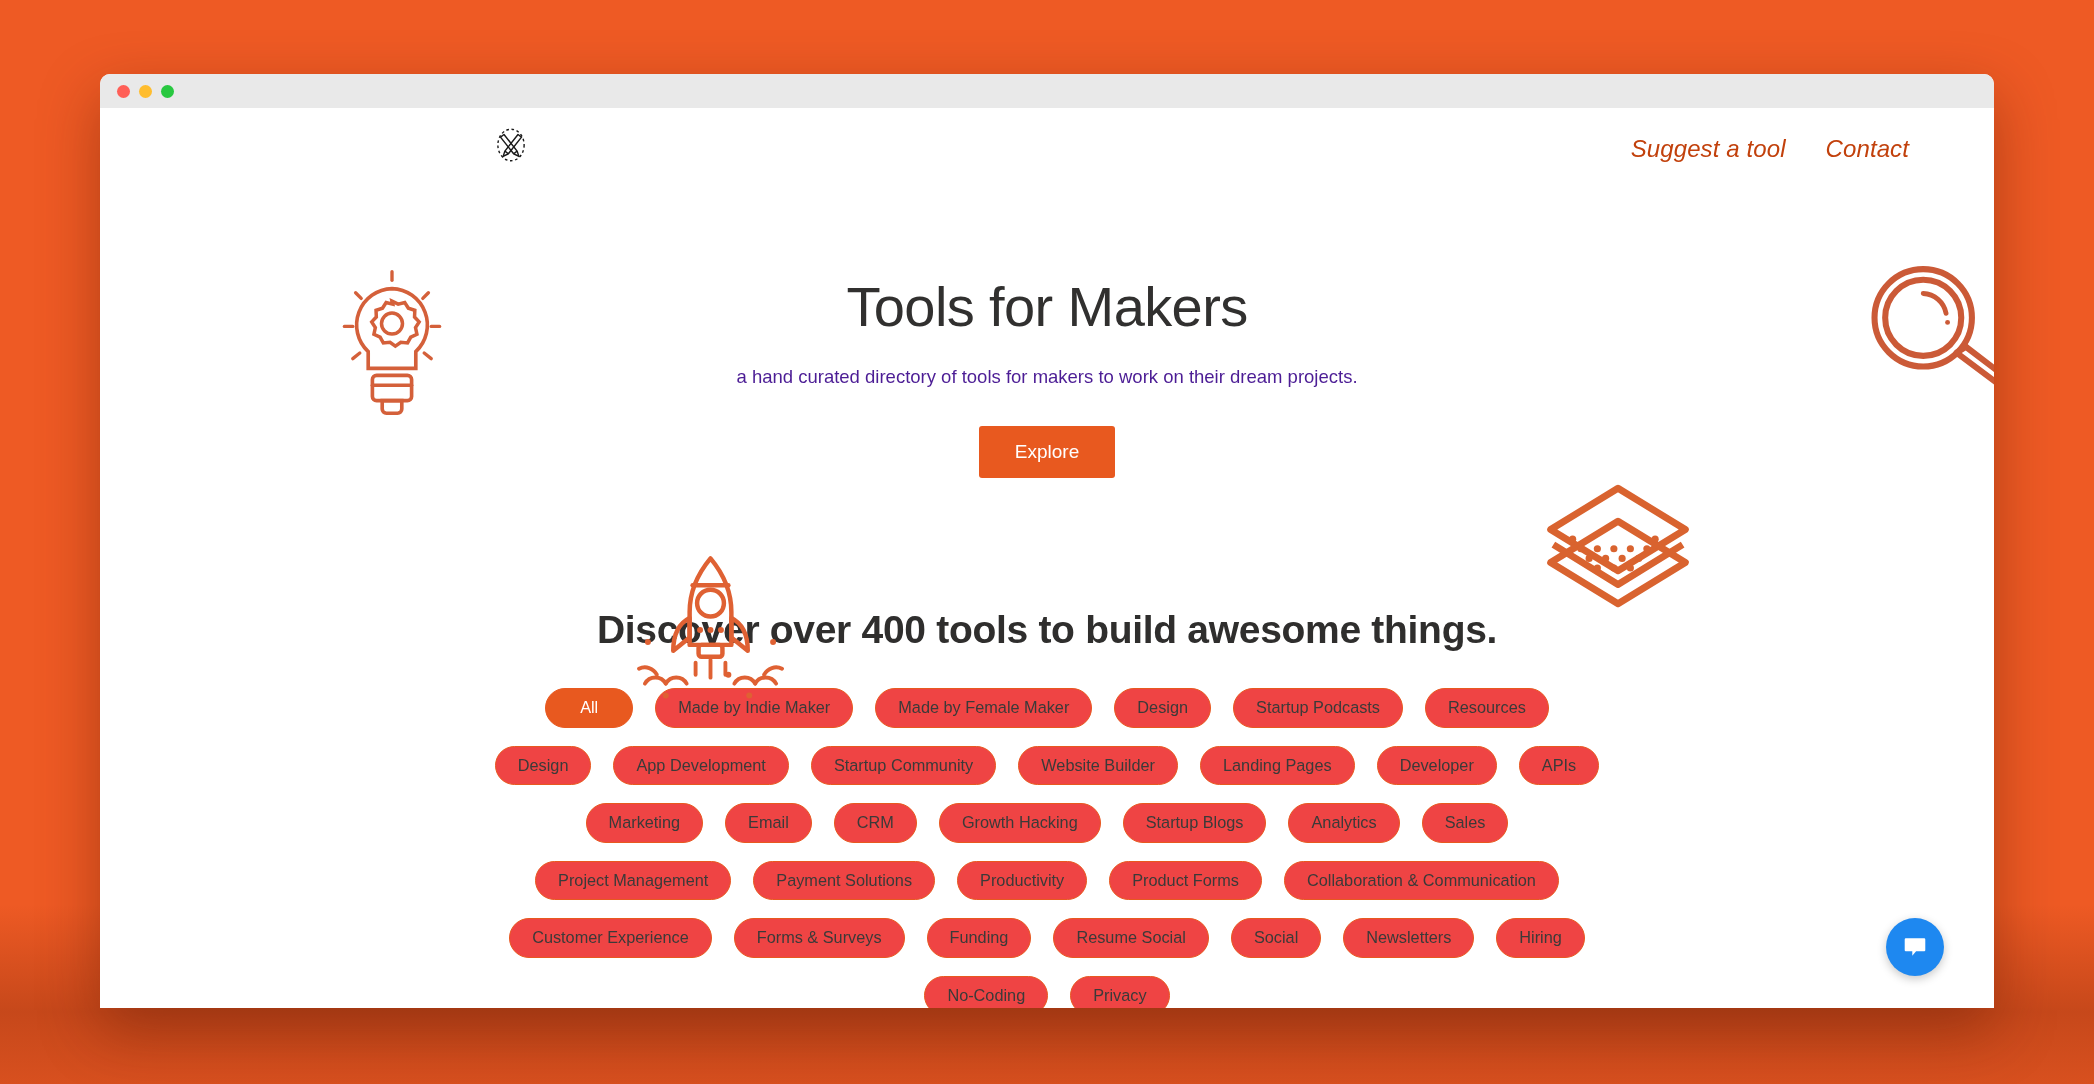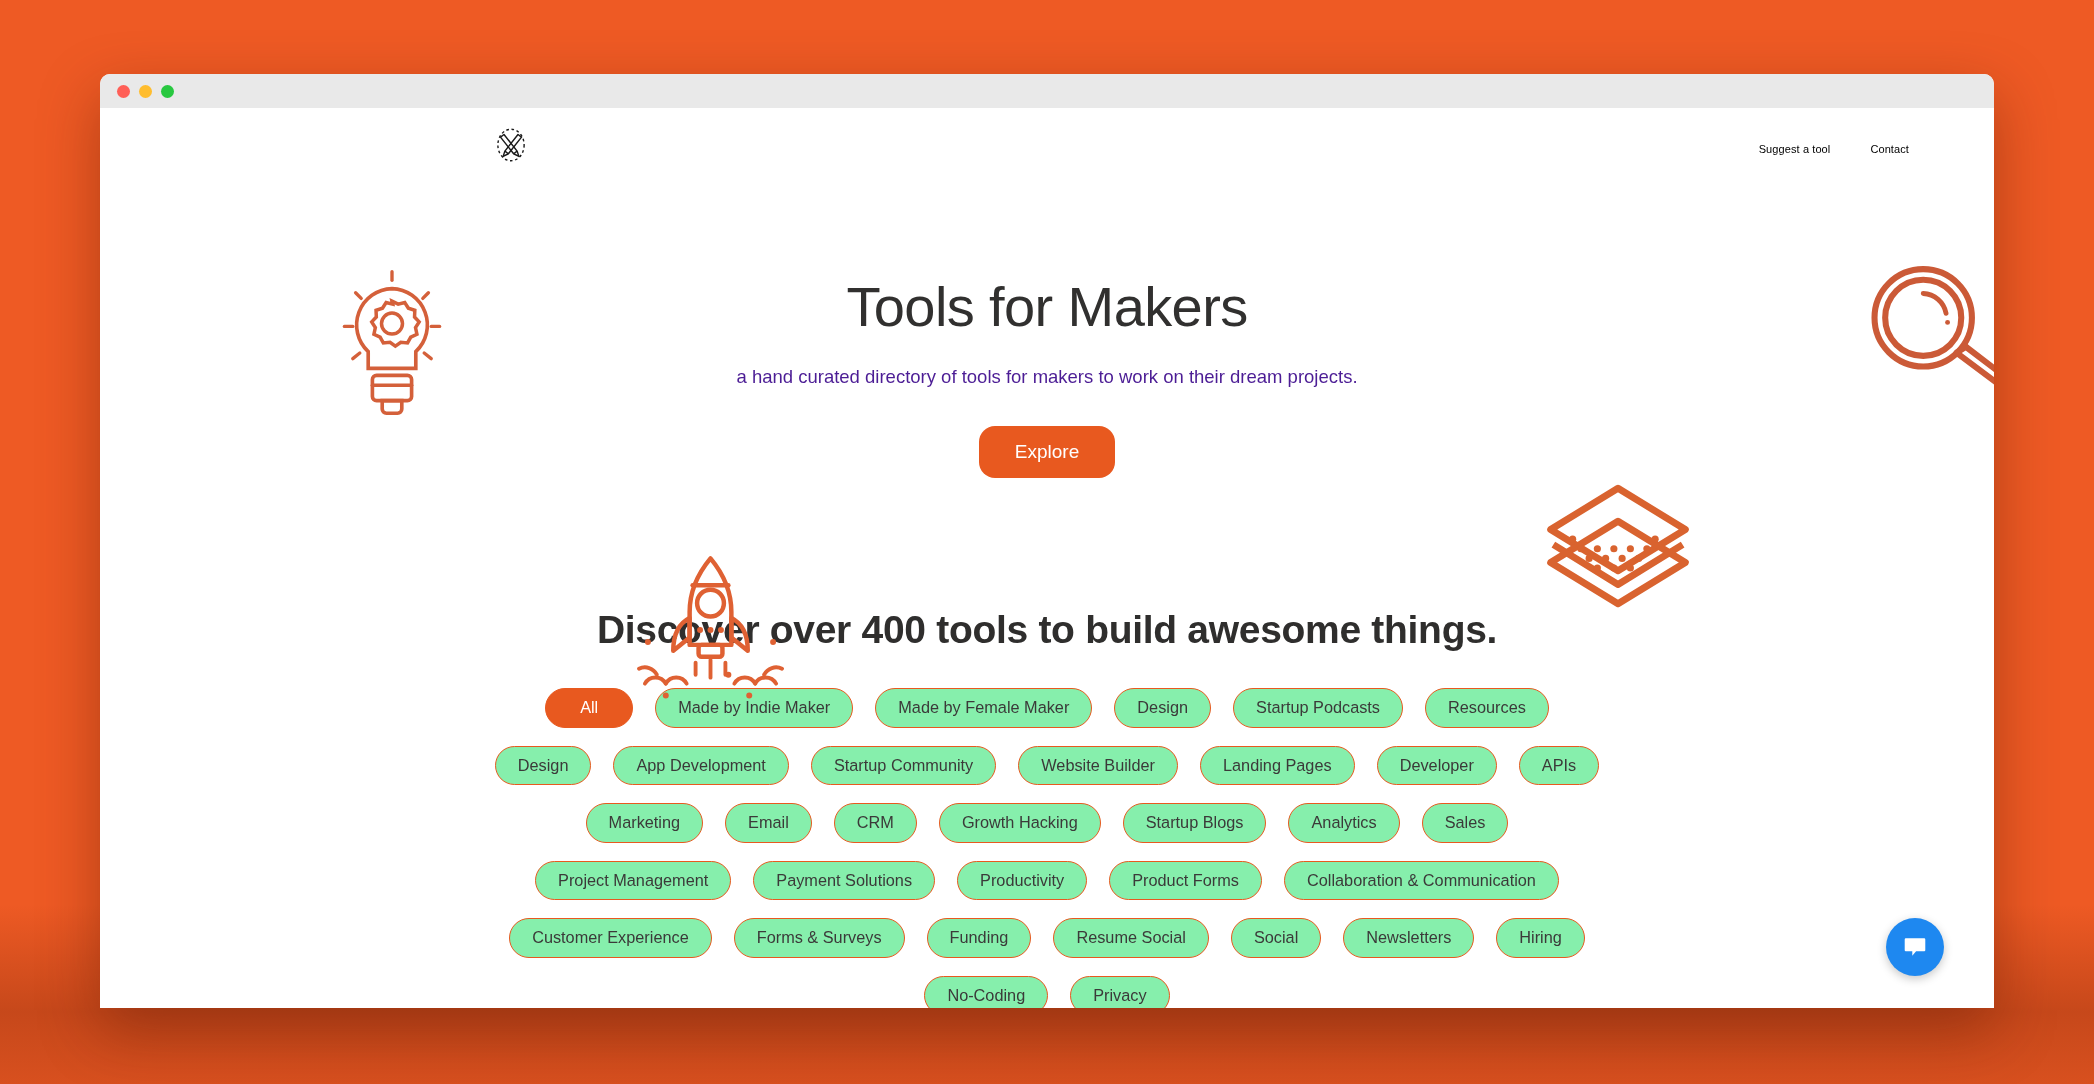--- a/index.html
+++ b/index.html
@@ -63,24 +63,25 @@
     width:42px; height:42px;
   }
   .nav {
     margin-left:auto;
     display:flex;
     align-items:center;
     gap:40px;
     padding-top:12px;
   }
   .nav a {
-    color:#000000;
-    font-size:11px;
+    color:#c2410c;
+    font-size:24px;
     text-decoration:none;
     letter-spacing:0.1px;
+    font-style:italic;
   }
 
   
   .hero {
     position:relative;
     text-align:center;
     padding-top:96px;
   }
   .hero h1 {
     font-size:56px;
@@ -93,21 +94,21 @@
     font-size:18.5px;
     color:#4c1d95;
     font-weight:400;
   }
   .explore-btn {
     margin-top:38px;
     display:inline-block;
     background:#E8591F;
     color:#fff;
     border:none;
-    border-radius:16px;
+    border-radius:3px;
     font-size:19px;
     padding:15px 36px;
     cursor:pointer;
     font-family:inherit;
   }
 
   
   .ill { position:absolute; pointer-events:none; }
   .ill-bulb   { left:222px;  top:158px;  width:140px; height:160px; }
   .ill-search { left:1758px; top:152px;  width:170px; height:140px; }
@@ -129,21 +130,21 @@
     margin:36px auto 0;
     width:1110px;
     display:flex;
     flex-wrap:wrap;
     justify-content:center;
     gap:18px 22px;
   }
   .pill {
     border:1.6px solid #E8591F;
     color:#3b3a39;
-    background:#86efac;
+    background:#ef4444;
     border-radius:30px;
     font-size:16.3px;
     padding:9px 22px;
     white-space:nowrap;
     cursor:pointer;
     font-family:inherit;
     line-height:1.2;
   }
   .pill.active {
     background:#E8591F;

